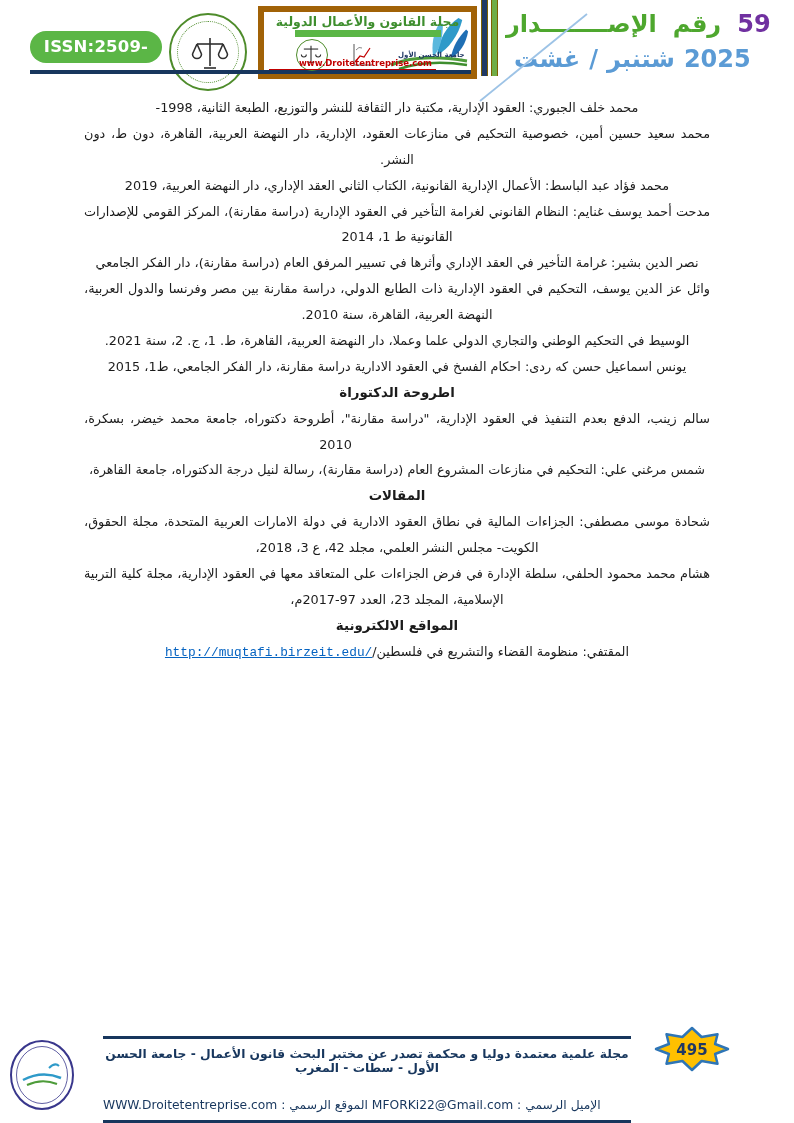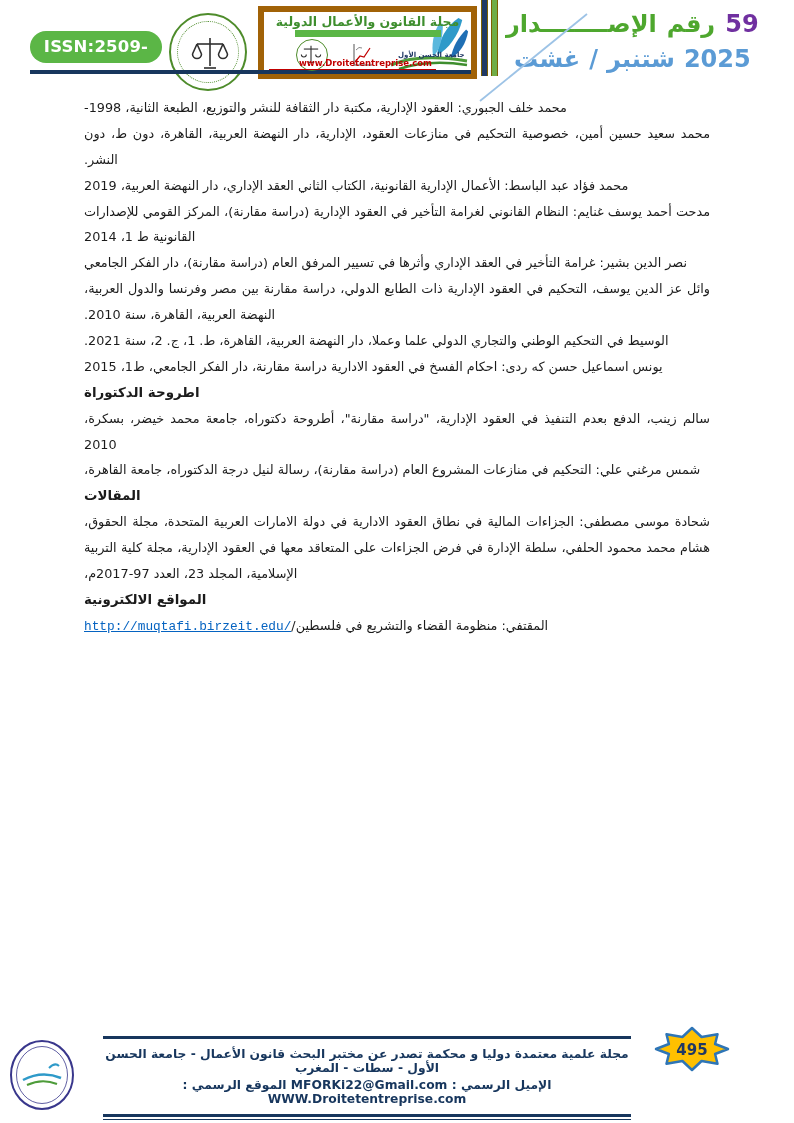--- a/index.html
+++ b/index.html
@@ -32,42 +32,42 @@
   .banner-url {
     position:absolute; left:5px; bottom:3px; color:#C00000; font-size:8.5px; font-weight:bold;
     border-bottom:1.5px solid #C00000; padding:0 4px 1px 30px; z-index:2; white-space:nowrap;
   }
   .feather { position:absolute; right:2px; top:4px; z-index:1; }
   .book { position:absolute; right:2px; bottom:2px; z-index:1; }
   .vbar-navy { position:absolute; left:481px; top:0; width:5px; height:76px; background:#1F3864; border-left:1px solid #7F6000; border-right:1px solid #7F6000; }
   .vbar-green { position:absolute; left:491px; top:0; width:5px; height:76px; background:#70AD47; border-left:1px solid #7F6000; border-right:1px solid #7F6000; }
   .header-rule { position:absolute; left:30px; top:70px; width:441px; height:3.5px; background:#17365D; }
   .issue-line {
-    position:absolute; left:506px; top:10px; display:flex; gap:10px; align-items:baseline;
+    position:absolute; left:506px; top:10px; display:flex; gap:16px; align-items:baseline;
     font-weight:bold; font-size:24px; color:#4EA72E; direction:ltr;
   }
   .issue-number { color:#7030A0; }
   .date-line {
     position:absolute; left:514px; top:45px; display:flex; gap:9px; align-items:baseline;
     font-weight:bold; font-size:24px; color:#5B9BD5; direction:ltr;
   }
   .diag { position:absolute; left:475px; top:8px; }
   
   #body-text { position:absolute; top:95px; right:84px; width:626px; direction:rtl; color:#1b1b1b; }
-  .bline { font-size:12.8px; line-height:25.9px; height:25.9px; overflow:hidden; text-align:left; }
+  .bline { font-size:12.8px; line-height:25.9px; height:25.9px; overflow:hidden; text-align:center; }
   .bline.j { text-align:justify; text-align-last:justify; }
   .bline.h { font-weight:bold; font-size:13.4px; }
   .bline.rp { padding-left:0; padding-right:123px; box-sizing:border-box; }
   .url-link { color:#0563C1; text-decoration:underline;font-family:Liberation Mono, monospace; }
   
   .stamp { position:absolute; left:9px; top:1039px; }
   .footer-center { position:absolute; left:103px; top:1036px; width:528px; }
   .footer-rule-top { height:0; border-top:3px solid #17365D; }
   .footer-line1 { margin-top:8px; text-align:center; direction:rtl; color:#17365D; font-weight:bold; font-size:12.3px; }
-  .footer-line2 { margin-top:3px; text-align:center; direction:rtl; color:#17365D; font-weight:bold; font-size:12.3px; }
+  .footer-line2 { margin-top:23px; text-align:left; direction:rtl; color:#17365D; font-weight:normal; font-size:12.3px; }
   .footer-rule-bottom { margin-top:8px; height:2px; border-top:3px solid #17365D; border-bottom:1.5px solid #17365D; }
   .star-badge { position:absolute; left:654px; top:1026px; }
 </style>
 </head>
 <body>
 
 <div id="page">
 
   <div class="issn-badge">ISSN:2509-0291</div>
 
@@ -148,20 +148,21 @@
       <div class="bline j">وائل عز الدين يوسف، التحكيم في العقود الإدارية ذات الطابع الدولي، دراسة مقارنة بين مصر وفرنسا والدول العربية، دار</div>
       <div class="bline r">النهضة العربية، القاهرة، سنة 2010.</div>
       <div class="bline r">الوسيط في التحكيم الوطني والتجاري الدولي علما وعملا، دار النهضة العربية، القاهرة، ط. 1، ج. 2، سنة 2021.</div>
       <div class="bline r">يونس اسماعيل حسن كه ردى: احكام الفسخ في العقود الادارية دراسة مقارنة، دار الفكر الجامعي، ط1، 2015</div>
       <div class="bline h">اطروحة الدكتوراة</div>
       <div class="bline j">سالم زينب، الدفع بعدم التنفيذ في العقود الإدارية، "دراسة مقارنة"، أطروحة دكتوراه، جامعة محمد خيضر، بسكرة، 2018-</div>
       <div class="bline rp">2010</div>
       <div class="bline r">شمس مرغني علي: التحكيم في منازعات المشروع العام (دراسة مقارنة)، رسالة لنيل درجة الدكتوراه، جامعة القاهرة، 1974</div>
       <div class="bline h">المقالات</div>
       <div class="bline j">شحادة موسى مصطفى: الجزاءات المالية في نطاق العقود الادارية في دولة الامارات العربية المتحدة، مجلة الحقوق، جامعة</div>
+      <div class="bline r">الكويت- مجلس النشر العلمي، مجلد 42، ع 3، 2018،</div>
       <div class="bline j">هشام محمد محمود الحلفي، سلطة الإدارة في فرض الجزاءات على المتعاقد معها في العقود الإدارية، مجلة كلية التربية</div>
       <div class="bline r">الإسلامية، المجلد 23، العدد 97-2017م،</div>
       <div class="bline h">المواقع الالكترونية</div>
       <div class="bline r"><span>المقتفي: منظومة القضاء والتشريع في فلسطين/</span><a class="url-link" dir="ltr" href="#">http://muqtafi.birzeit.edu/</a></div>
     </div>
 
   <svg class="stamp" width="66" height="72" viewBox="0 0 66 72">
     <ellipse cx="33" cy="36" rx="31" ry="34" fill="#fff" stroke="#39378C" stroke-width="2"></ellipse>
     <ellipse cx="33" cy="36" rx="25.5" ry="28.5" fill="none" stroke="#39378C" stroke-width="0.8"></ellipse>
     <path d="M14 41 Q33 31 52 39" stroke="#2E9AC9" stroke-width="2.5" fill="none"></path>

